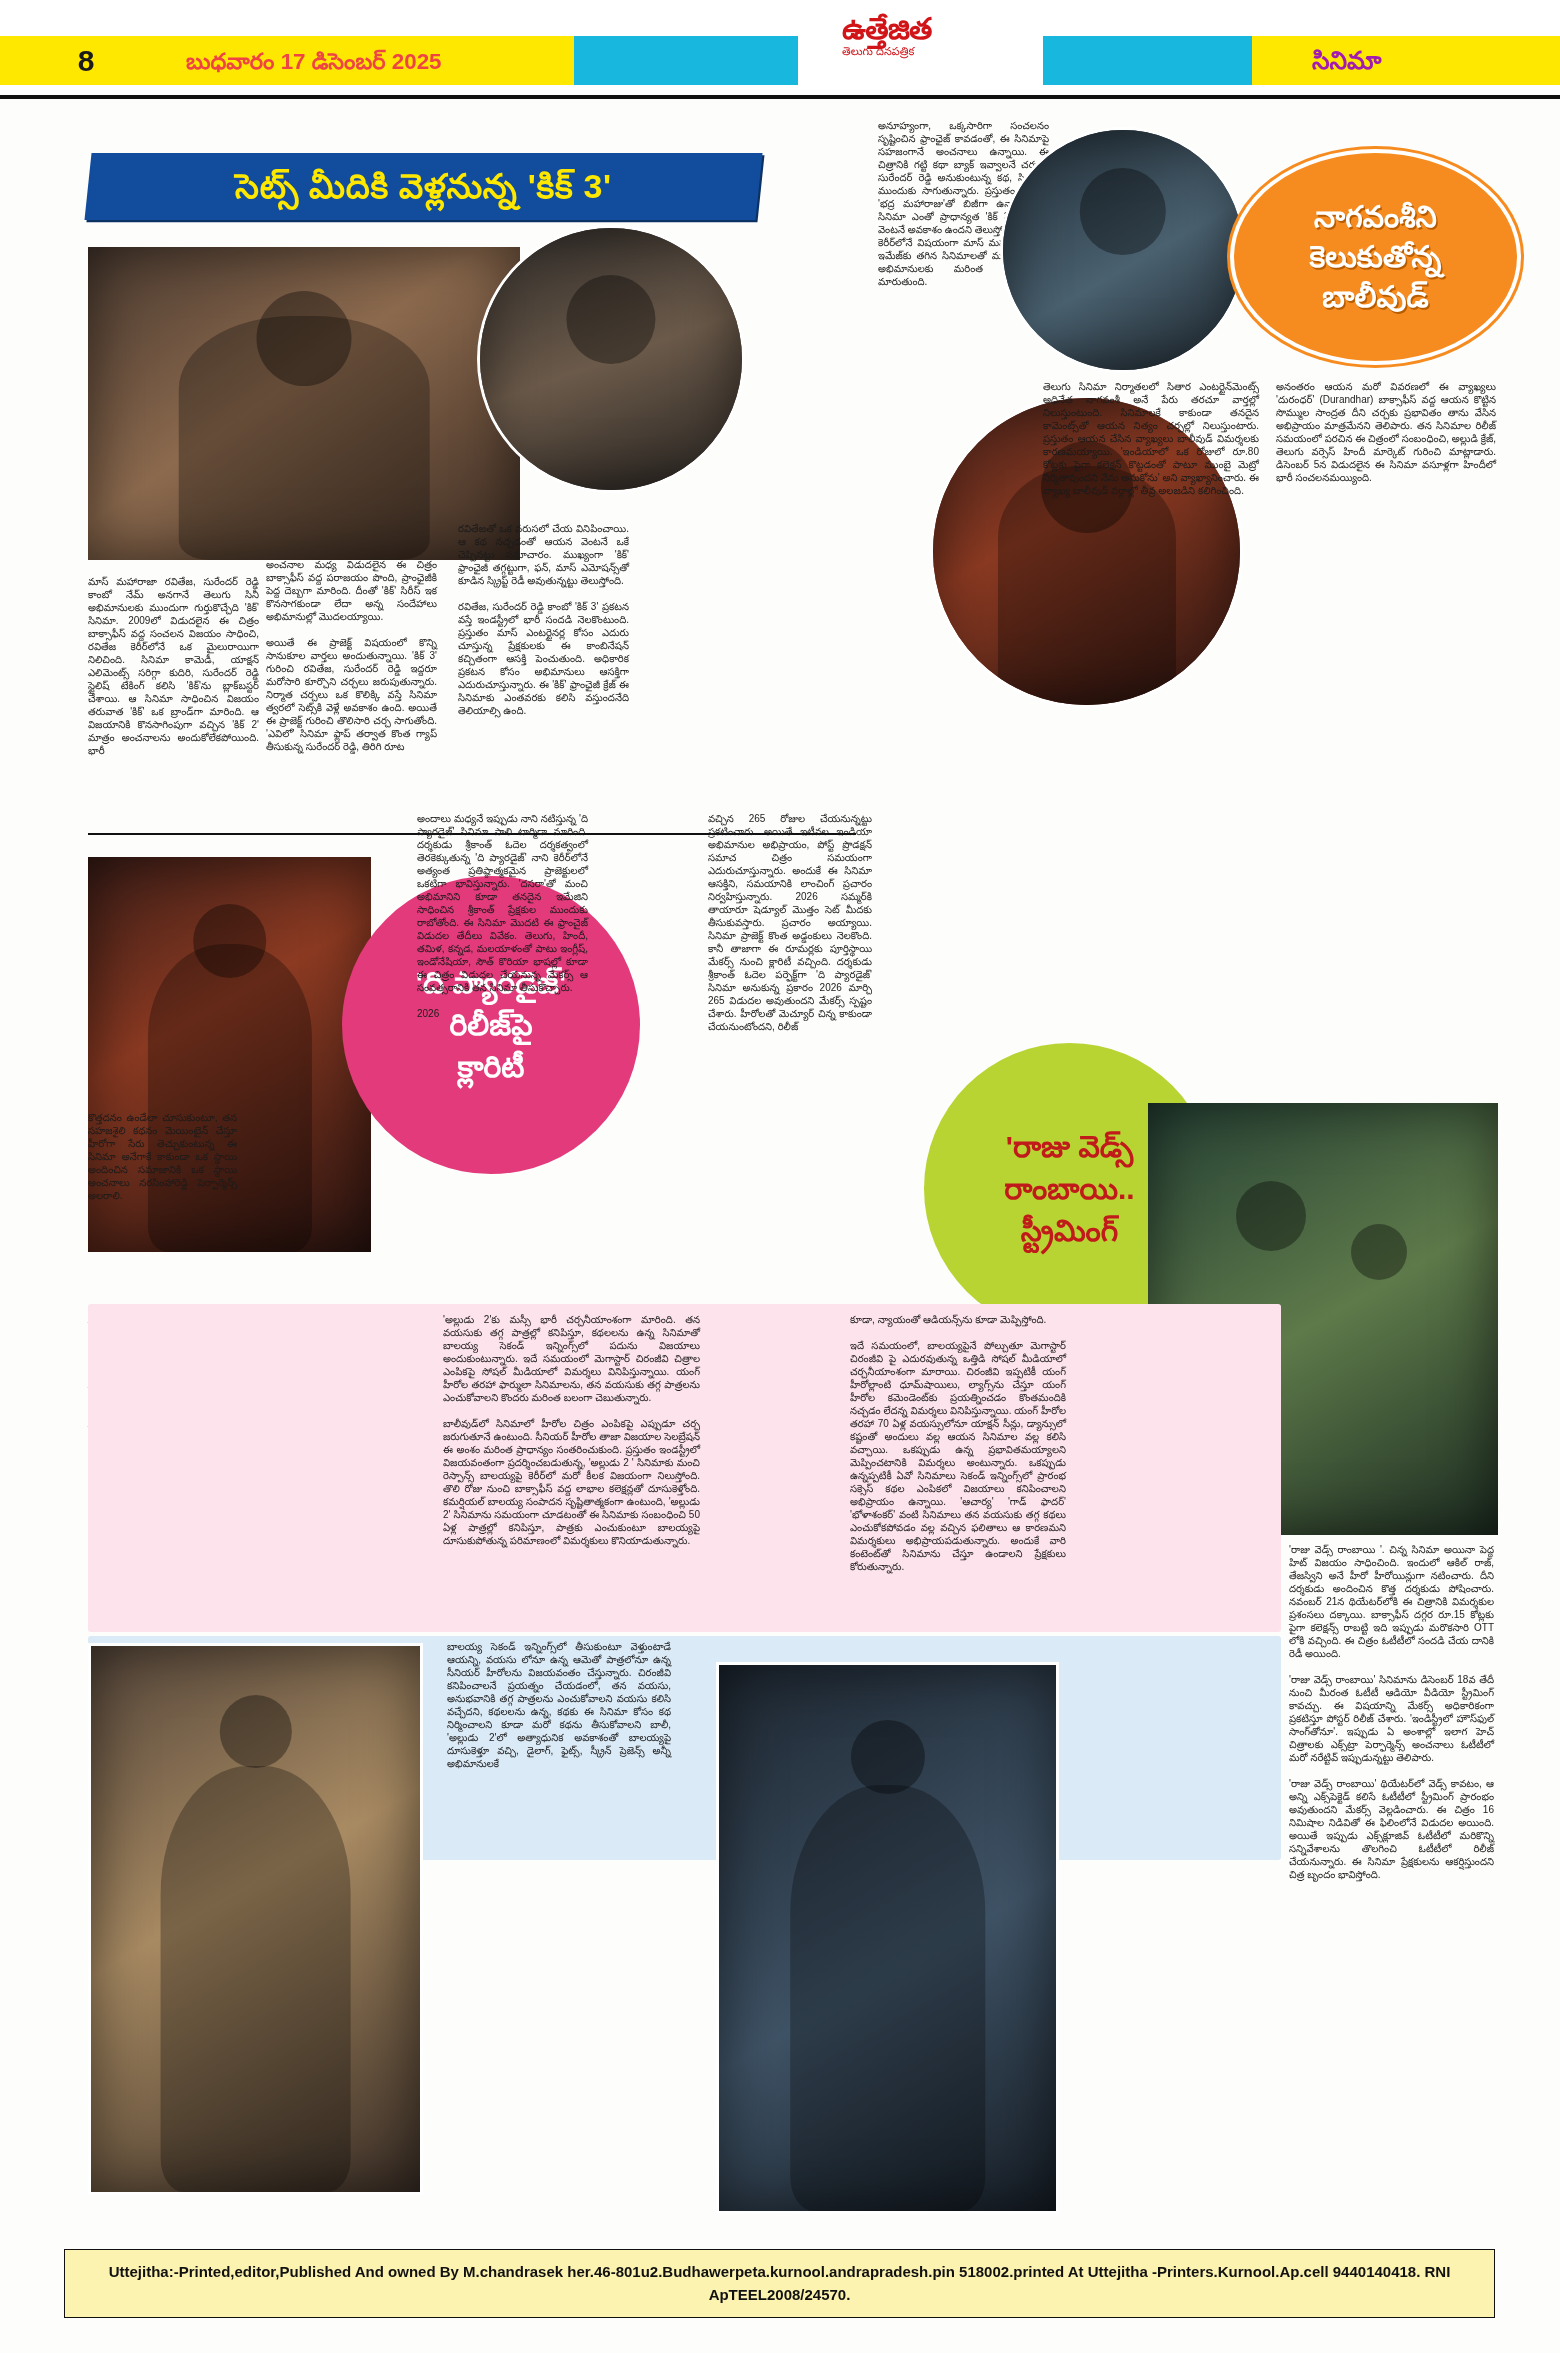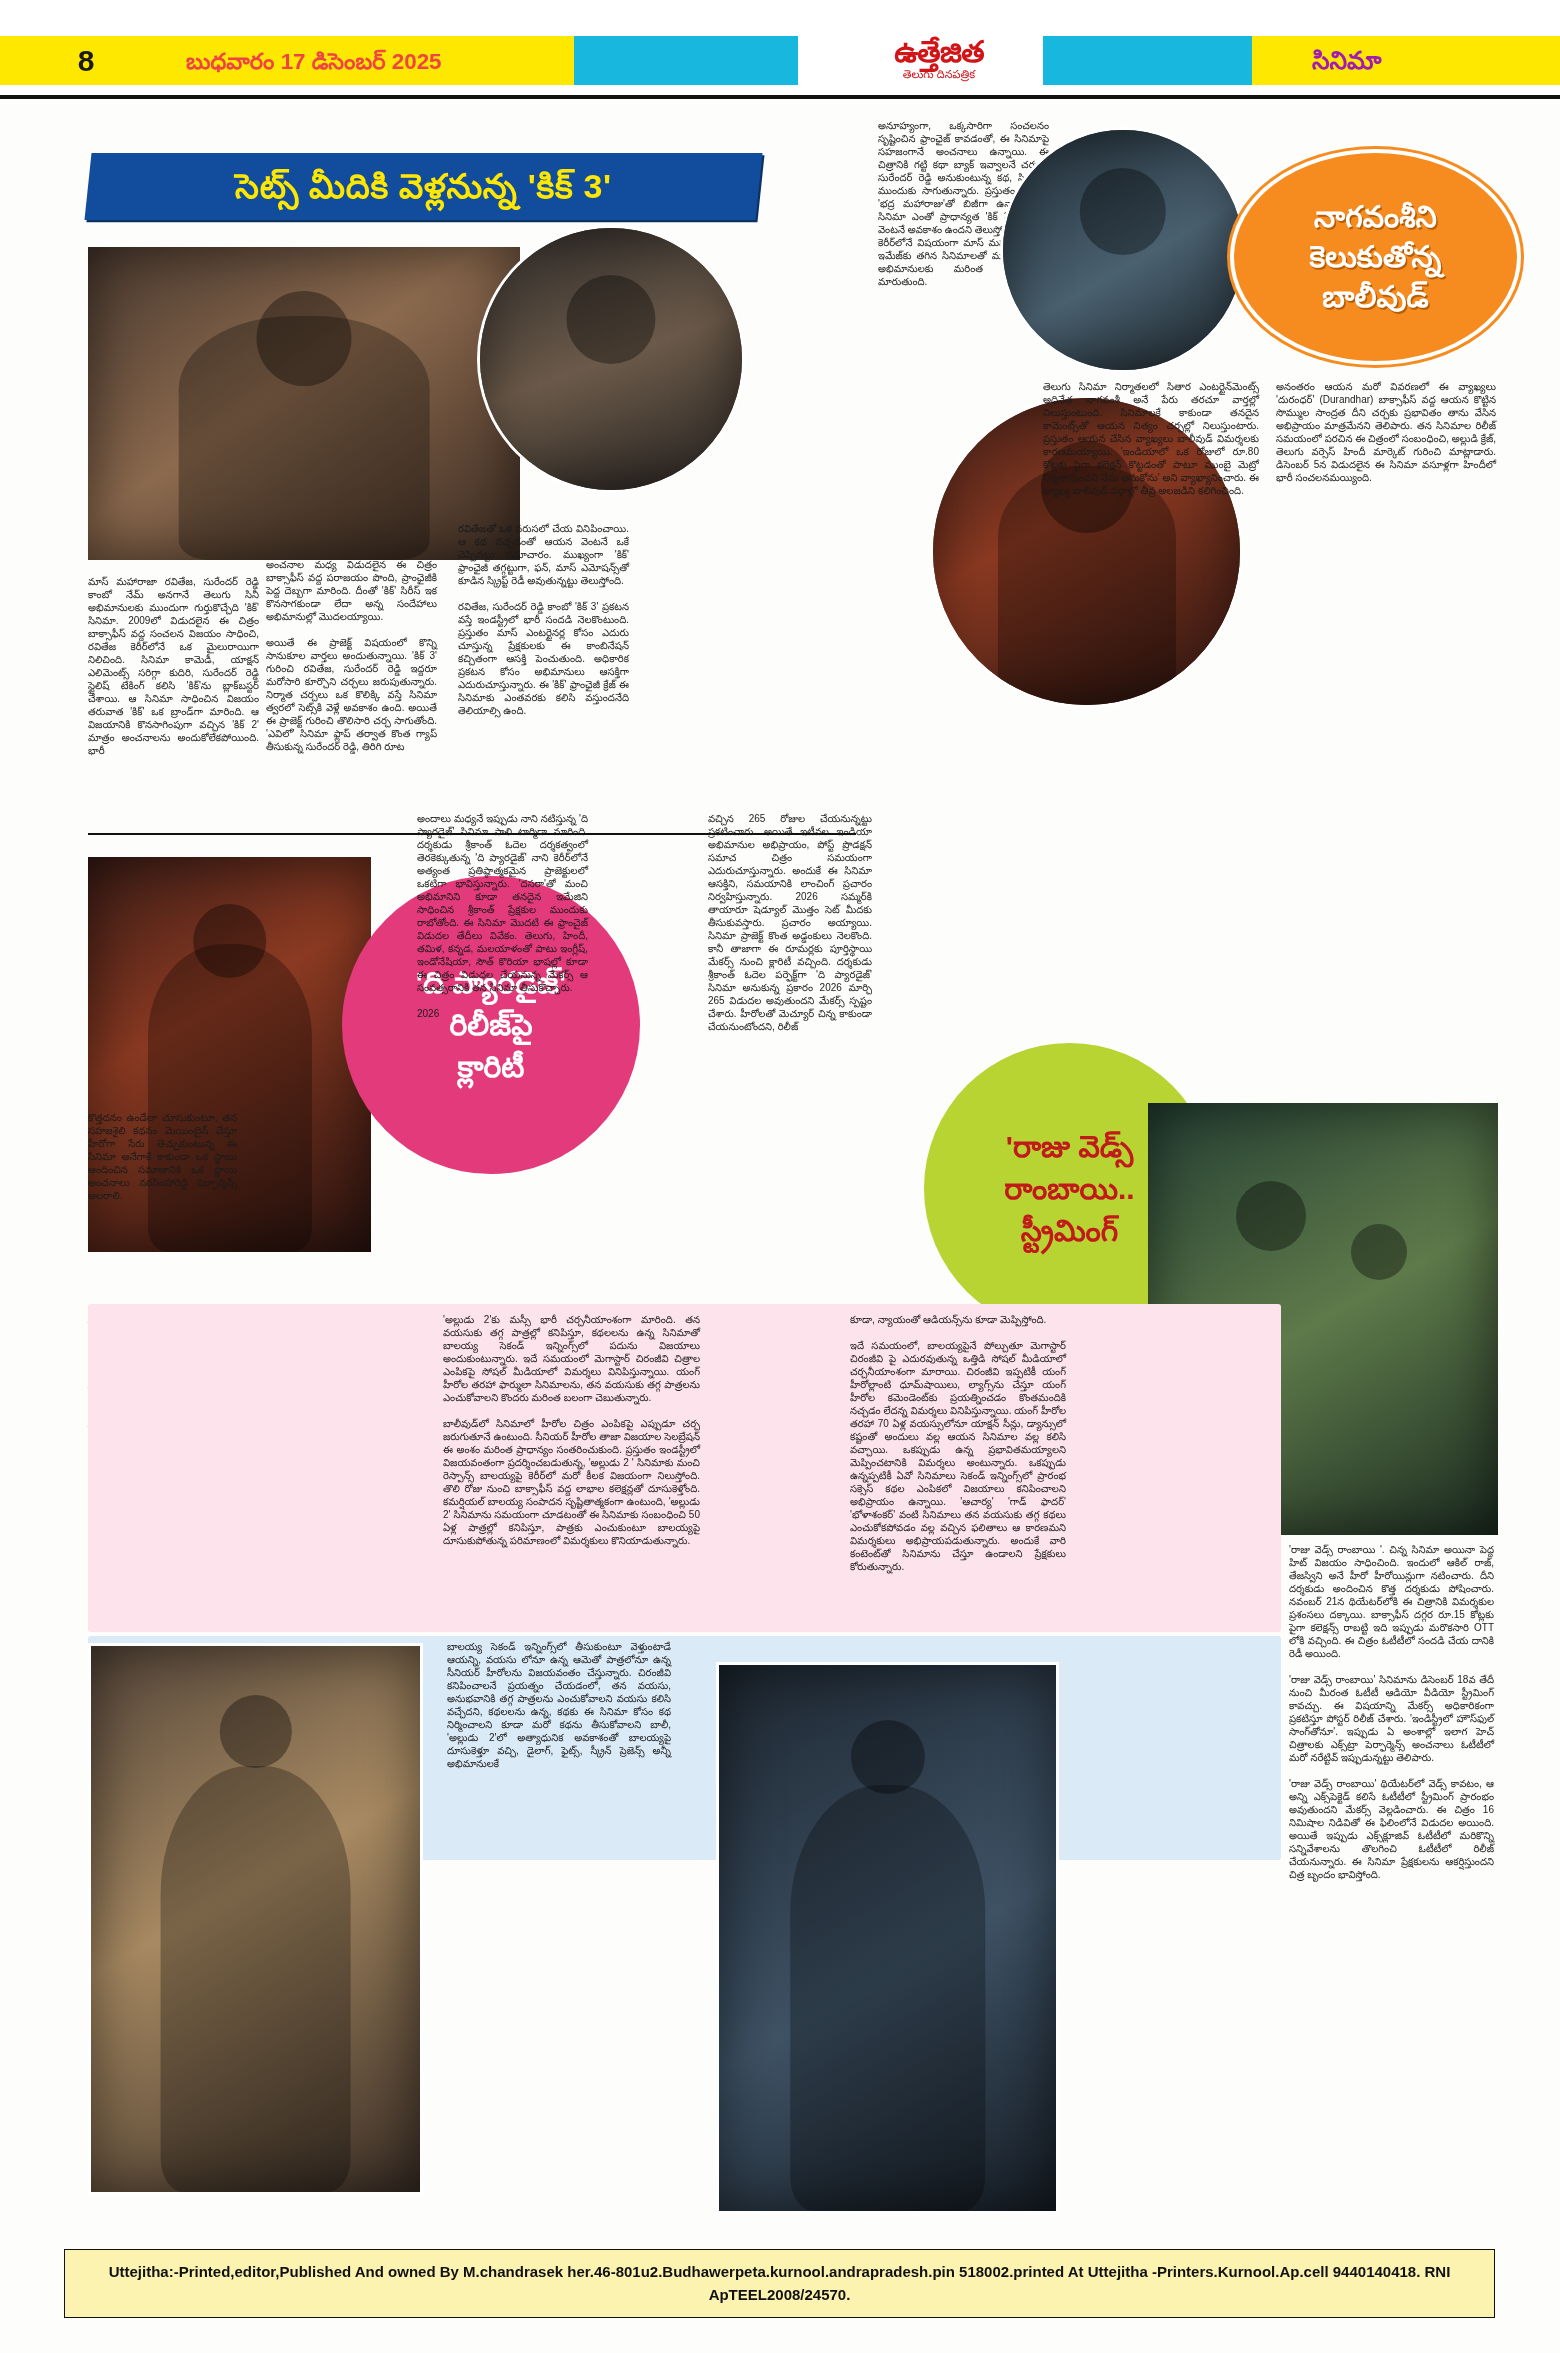--- a/index.html
+++ b/index.html
@@ -31,22 +31,22 @@
   }
   .mh-date {
     position:absolute; left:186px; top:45px; width:350px; height:33px;
     font-size:22.4px; font-weight:bold; color:#ef4444; line-height:33px;
   }
   .mh-cyan {
     position:absolute; left:574px; top:36px; width:224px; height:49px;
     background:#18b7dd;
   }
   .mh-logo {
-    position:absolute; left:842px; top:35px; width:194px; height:63px;
-    text-align:center;
+    position:absolute; left:842px; top:12px; width:194px; height:63px;
+    text-align:left;
   }
   .mh-logo .l1 { font-size:30px; font-weight:bold; color:#d01418; line-height:33px; letter-spacing:-0.7px;}
   .mh-logo .l2 { font-size:11.2px; color:#d01418; line-height:13.4px; }
   .mh-cyan2 {
     position:absolute; left:1043px; top:36px; width:209px; height:49px;
     background:#18b7dd;
   }
   .mh-yellow2 {
     position:absolute; left:1252px; top:36px; width:309px; height:49px;
     background:#ffe800;

